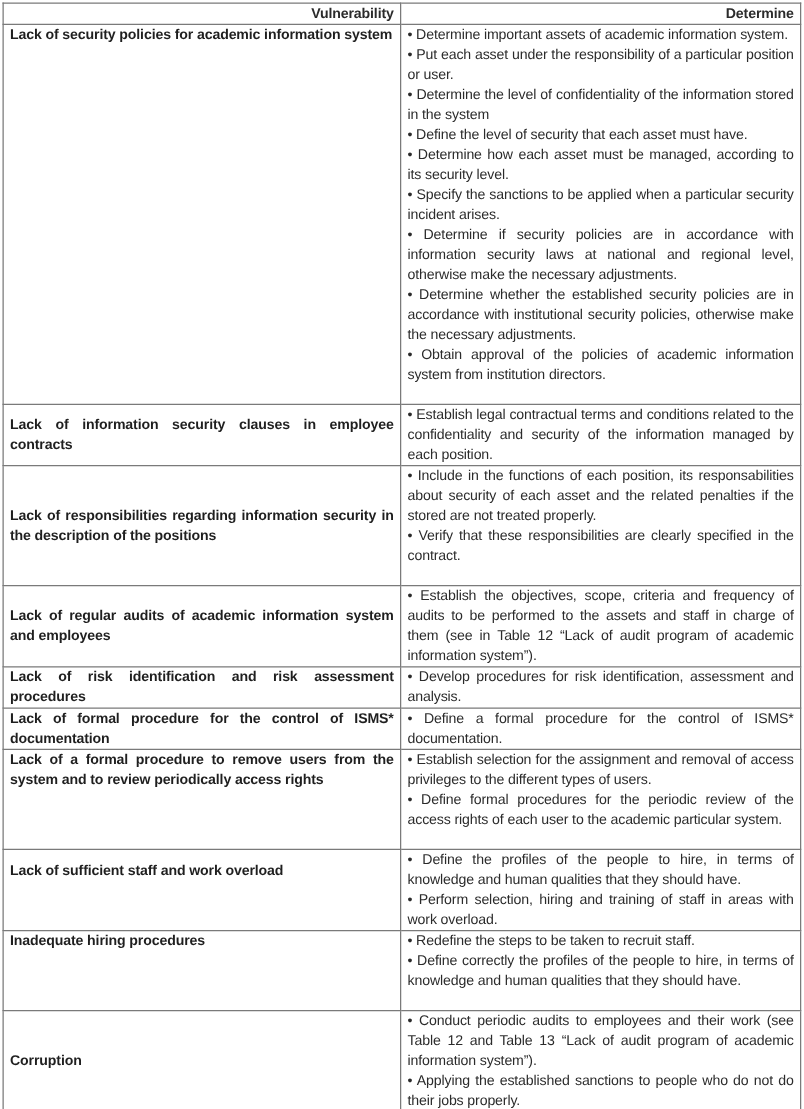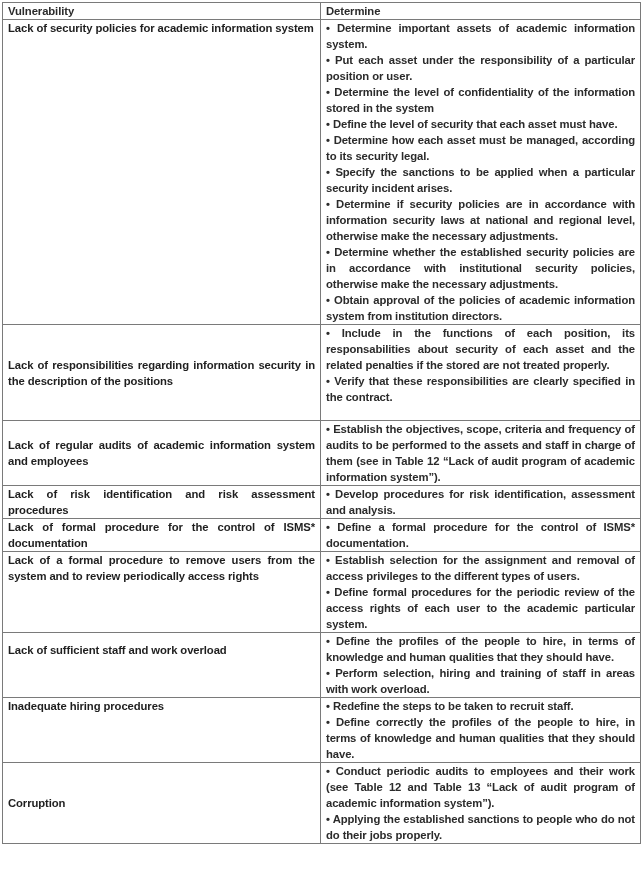--- a/index.html
+++ b/index.html
@@ -14,25 +14,25 @@
       line-height: 16px;
       color: #2b2b2b;
     }
     .tbl td, .tbl th {
       border: 1px solid #7a7a7a;
       padding: 0 5px;
       vertical-align: top;
       text-align: justify;
       letter-spacing: -0.1px;
     }
-    .tbl th { font-weight: bold; text-align: left; height: 16px; }
+    .tbl th { font-weight: bold; text-align: right; height: 16px; }
     .tbl td.vuln { font-weight: bold; color: #1f1f1f; margin-left: 20px; }
     .tbl td.vuln.mid { vertical-align: middle; }
     .col1 { width: 318px; }
-    .ctrl-line { display: block; font-weight: bold; }
+    .ctrl-line { display: block; }
   </style>
 </head>
 <body>
 
 <table class="tbl">
   <colgroup>
       <col class="col1">
       <col>
     </colgroup>
   <thead>
@@ -42,25 +42,31 @@
     </tr>
   </thead>
   <tbody>
     <tr style="height:304px">
       <td class="vuln">Lack of security policies for academic information system</td>
       <td>
         <span class="ctrl-line">• Determine important assets of academic information system.</span>
         <span class="ctrl-line">• Put each asset under the responsibility of a particular position or user.</span>
         <span class="ctrl-line">• Determine the level of confidentiality of the information stored in the system</span>
         <span class="ctrl-line">• Define the level of security that each asset must have.</span>
-        <span class="ctrl-line">• Determine how each asset must be managed, according to its security legal.</span>
+        <span class="ctrl-line">• Determine how each asset must be managed, according to its security level.</span>
         <span class="ctrl-line">• Specify the sanctions to be applied when a particular security incident arises.</span>
         <span class="ctrl-line">• Determine if security policies are in accordance with information security laws at national and regional level, otherwise make the necessary adjustments.</span>
         <span class="ctrl-line">• Determine whether the established security policies are in accordance with institutional security policies, otherwise make the necessary adjustments.</span>
         <span class="ctrl-line">• Obtain approval of the policies of academic information system from institution directors.</span>
+      </td>
+    </tr>
+    <tr style="height:48px">
+      <td class="vuln mid">Lack of information security clauses in employee contracts</td>
+      <td>
+        <span class="ctrl-line">• Establish legal contractual terms and conditions related to the confidentiality and security of the information managed by each position.</span>
       </td>
     </tr>
     <tr style="height:96px">
       <td class="vuln mid">Lack of responsibilities regarding information security in the description of the positions</td>
       <td>
         <span class="ctrl-line">• Include in the functions of each position, its responsabilities about security of each asset and the related penalties if the stored are not treated properly.</span>
         <span class="ctrl-line">• Verify that these responsibilities are clearly specified in the contract.</span>
       </td>
     </tr>
     <tr style="height:64px">

